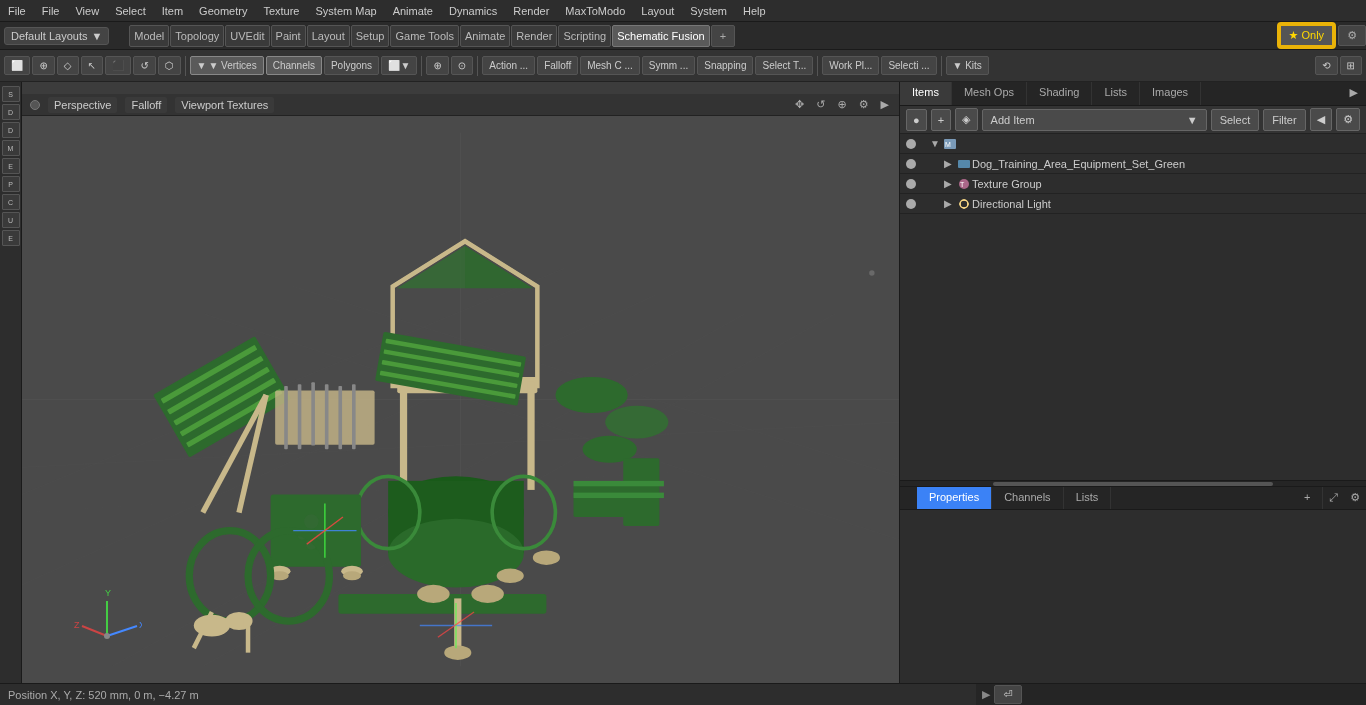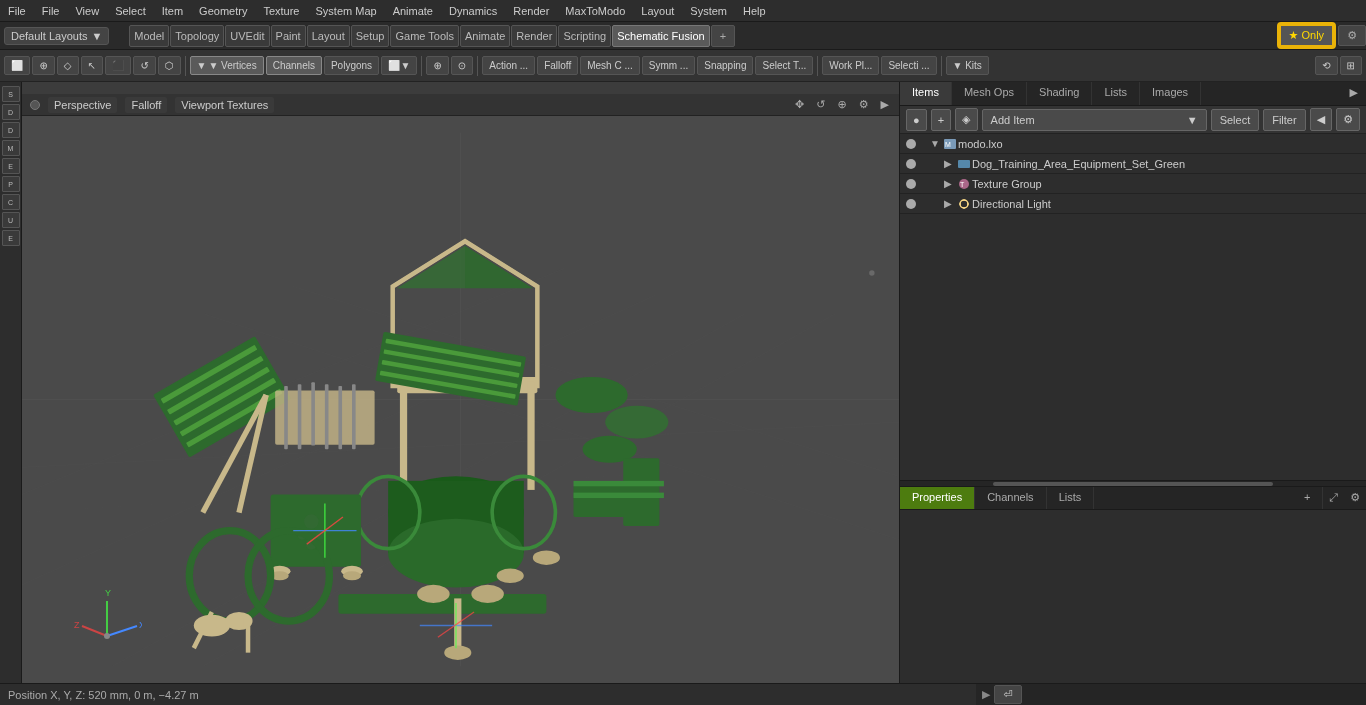--- a/index.html
+++ b/index.html
@@ -73,21 +73,21 @@
     
     #items-list { flex: 1; overflow-y: auto; background: #2d2d2d; }
     .item-row { display: flex; align-items: center; height: 20px; border-bottom: 1px solid #222; cursor: pointer; padding-right: 4px; }
     .item-eye { width: 22px; display: flex; justify-content: center; align-items: center; font-size: 10px; color: #888; }
     .item-eye-dot { width: 10px; height: 10px; background: #aaa; border-radius: 50%; cursor: pointer; }
     .item-expand { width: 12px; color: #aaa; font-size: 10px; }
     .item-icon { width: 16px; height: 12px; display: flex; align-items: center; justify-content: center; }
     .item-name { flex: 1; font-size: 11px; color: #ccc; }
     #bottom-panel-tabs { display: flex; height: 24px; background: #252525; border-bottom: 1px solid #1a1a1a; }
     .bottom-tab { padding: 4px 12px; color: #aaa; cursor: pointer; font-size: 11px; border-right: 1px solid #333; }
-    .bottom-tab.active { background: #4d7c0f; color: #fff; }
+    .bottom-tab.active { background: #3b82f6; color: #fff; margin-left: 17px; }
     #command-bar { display: flex; align-items: center; height: 28px; background: #252525; padding: 0 6px; gap: 4px; border-top: 1px solid #1a1a1a; margin-top: auto; }
     .cmd-prompt { color: #888; font-size: 11px; }
     .cmd-input { flex: 1; background: #333; border: 1px solid #555; color: #ccc; font-size: 11px; padding: 2px 6px; border-radius: 2px; }
     .cmd-go { padding: 2px 8px; background: #444; border: 1px solid #555; color: #ccc; font-size: 11px; cursor: pointer; border-radius: 2px; }
 
     
     .scene-svg { position: absolute; top: 0; left: 0; width: 100%; height: 100%; }
 
     
     .axis-indicator { position: absolute; bottom: 30px; left: 50px; }
@@ -368,21 +368,20 @@
             <div class="item-eye-dot"></div>
           </div>
         <div style="width:8px;"></div>
         <div class="item-expand">▼</div>
         <div class="item-icon">
           <svg width="14" height="12">
               <rect x="1" y="1" width="12" height="10" fill="#7a9ab8" rx="1"></rect>
               <text x="2" y="9" fill="#fff" font-size="7">M</text>
             </svg>
         </div>
-        <div class="item-name">modo.lxo</div>
       </div>
 
       <div class="item-row">
         <div class="item-eye">
             <div class="item-eye-dot"></div>
           </div>
         <div style="width:22px;"></div>
         <div class="item-expand">▶</div>
         <div class="item-icon">
           <svg width="14" height="12">

